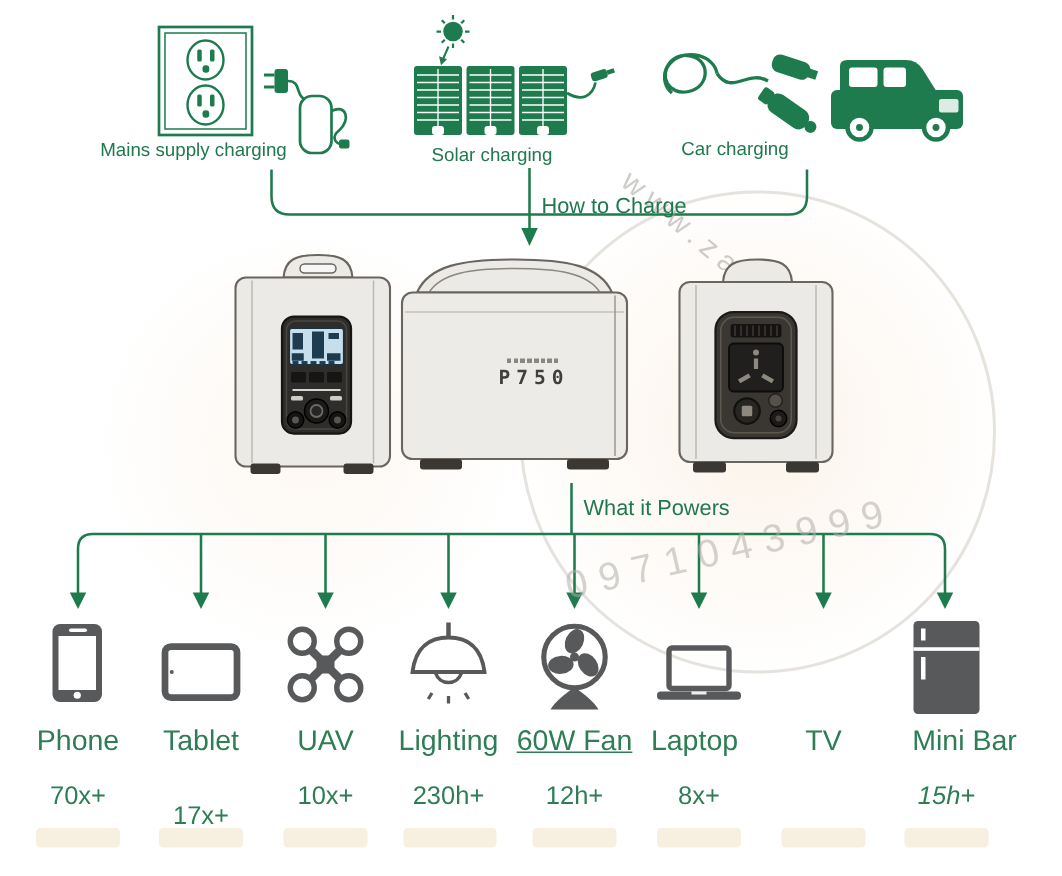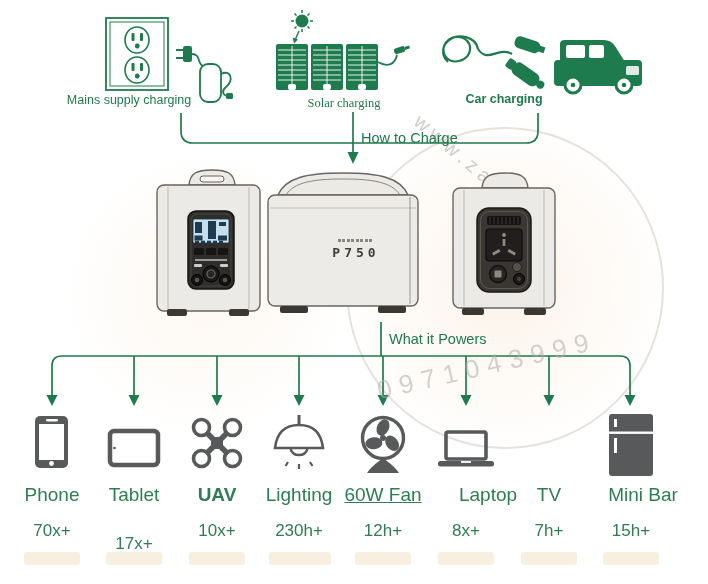--- a/index.html
+++ b/index.html
@@ -113,21 +113,21 @@
           <rect x="55" y="76" width="8" height="6" rx="2"></rect>
           <rect x="90" y="76" width="8" height="6" rx="2"></rect>
       </g>
       <path d="M110 54 C120 60 127 56 129 47" stroke="#1E7B4D" stroke-width="1.8" fill="none"></path>
       <g transform="rotate(-18 132 42)" fill="#1E7B4D">
         <rect x="126" y="39" width="11" height="6" rx="2"></rect>
           <rect x="137" y="40.5" width="5" height="3"></rect>
       </g>
     </svg>
   </div>
-  <div class="abs method-label" style="left:274px;top:96px;width:140px;font-family:Liberation Serif, serif;">Solar charging</div>
+  <div class="abs method-label" style="left:258px;top:96px;width:140px;">Solar charging</div>
 
   <div class="abs" style="left:432px;top:24px;">
     <svg width="212" height="78" viewBox="0 0 212 78">
       <g fill="none" stroke="#1E7B4D" stroke-width="2.2">
         <path d="M16 38 C6 30 12 12 26 13 C42 14 42 34 27 37 C14 40 6 26 16 17 C26 8 44 13 46 25"></path>
         <path d="M46 25 C56 40 66 22 80 30"></path>
       </g>
       <g transform="rotate(18 96 22)" fill="#1E7B4D">
         <rect x="82" y="15" width="26" height="12" rx="5"></rect>
         <rect x="107" y="18" width="6" height="6"></rect>
@@ -143,21 +143,21 @@
         <rect x="134" y="21" width="19" height="13" rx="2" fill="#ffffff"></rect>
         <rect x="157" y="21" width="15" height="13" rx="2" fill="#ffffff"></rect>
         <rect x="194" y="42" width="13" height="9" rx="1.5" fill="#ffffff" opacity="0.85"></rect>
         <circle cx="141" cy="61" r="8" fill="#ffffff" stroke="#1E7B4D" stroke-width="3"></circle>
         <circle cx="141" cy="61" r="2.3" fill="#1E7B4D"></circle>
         <circle cx="192" cy="61" r="8" fill="#ffffff" stroke="#1E7B4D" stroke-width="3"></circle>
         <circle cx="192" cy="61" r="2.3" fill="#1E7B4D"></circle>
       </g>
     </svg>
   </div>
-  <div class="abs method-label" style="left:434px;top:92px;width:140px;font-weight:bold;">Car charging</div>
+  <div class="abs method-label" style="left:420px;top:92px;width:140px;">Car charging</div>
 
   <div class="abs flow-title" style="left:361px;top:130px;">How to Charge</div>
 
   <div class="abs" style="left:153px;top:168px;">
     <svg width="110" height="150" viewBox="0 0 110 150">
       <path d="M36 17 C37 5 44 2 59 2 C74 2 81 5 82 17 Z" fill="#ECEAE7" stroke="#6A655E" stroke-width="1.4"></path>
       <rect x="47" y="8" width="24" height="6" rx="3" fill="#F8F7F5" stroke="#6A655E" stroke-width="1"></rect>
       <rect x="4" y="17" width="103" height="126" rx="7" fill="#ECEAE7" stroke="#6A655E" stroke-width="1.4"></rect>
       <path d="M15 19 V141 M96 19 V141" stroke="#BDB9B2" stroke-width="1" fill="none"></path>
       <rect x="35" y="43" width="46" height="78" rx="8" fill="#2E2D2B" stroke="#151513" stroke-width="1.5"></rect>
@@ -301,35 +301,34 @@
     <svg width="52" height="66" viewBox="0 0 52 66">
       <rect x="4" y="2" width="44" height="62" rx="3" fill="#58595B"></rect>
       <rect x="4" y="19.5" width="44" height="2.4" fill="#ffffff"></rect>
       <rect x="9" y="7" width="3" height="8" fill="#ffffff"></rect>
       <rect x="9" y="26" width="3" height="15" fill="#ffffff"></rect>
     </svg>
   </div>
 
   <div class="abs dev-label" style="left:-3px;top:484px;width:110px;">Phone</div>
   <div class="abs dev-label" style="left:79px;top:484px;width:110px;">Tablet</div>
-  <div class="abs dev-label" style="left:162px;top:484px;width:110px;font-weight:bold;">UAV</div>
+  <div class="abs dev-label" style="left:162px;top:484px;width:110px;">UAV</div>
   <div class="abs dev-label" style="left:244px;top:484px;width:110px;">Lighting</div>
   <div class="abs dev-label" style="left:328px;top:484px;width:110px;text-decoration:underline;">60W Fan</div>
-  <div class="abs dev-label" style="left:433px;top:484px;width:110px;">Laptop</div>
+  <div class="abs dev-label" style="left:408px;top:484px;width:110px;">Laptop</div>
   <div class="abs dev-label" style="left:494px;top:484px;width:110px;">TV</div>
   <div class="abs dev-label" style="left:588px;top:484px;width:110px;">Mini Bar</div>
 
   <div class="abs dev-value" style="left:-3px;top:521px;width:110px;">70x+</div>
   <div class="abs dev-value" style="left:79px;top:534px;width:110px;">17x+</div>
   <div class="abs dev-value" style="left:162px;top:521px;width:110px;">10x+</div>
   <div class="abs dev-value" style="left:244px;top:521px;width:110px;">230h+</div>
   <div class="abs dev-value" style="left:328px;top:521px;width:110px;">12h+</div>
   <div class="abs dev-value" style="left:411px;top:521px;width:110px;">8x+</div>
-  <div class="abs dev-value" style="left:494px;top:521px;width:110px;">7h+</div>
-  <div class="abs dev-value" style="left:576px;top:521px;width:110px;">15h+</div>
+  <div class="abs dev-value" style="left:576px;top:521px;width:110px;font-style:italic;">15h+</div>
 
   <div class="smudge" style="left:24px;top:552px;width:56px;"></div>
   <div class="smudge" style="left:106px;top:552px;width:56px;"></div>
   <div class="smudge" style="left:189px;top:552px;width:56px;"></div>
   <div class="smudge" style="left:269px;top:552px;width:62px;"></div>
   <div class="smudge" style="left:355px;top:552px;width:56px;"></div>
   <div class="smudge" style="left:438px;top:552px;width:56px;"></div>
   <div class="smudge" style="left:521px;top:552px;width:56px;"></div>
   <div class="smudge" style="left:603px;top:552px;width:56px;"></div>
 

